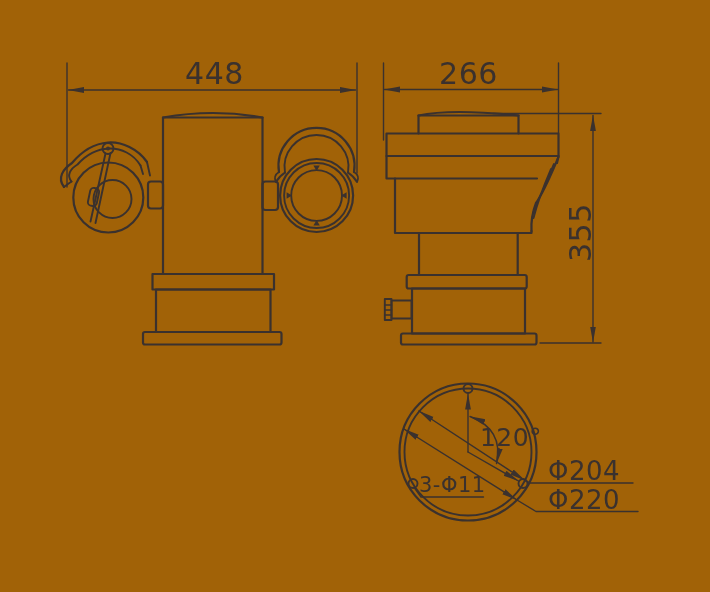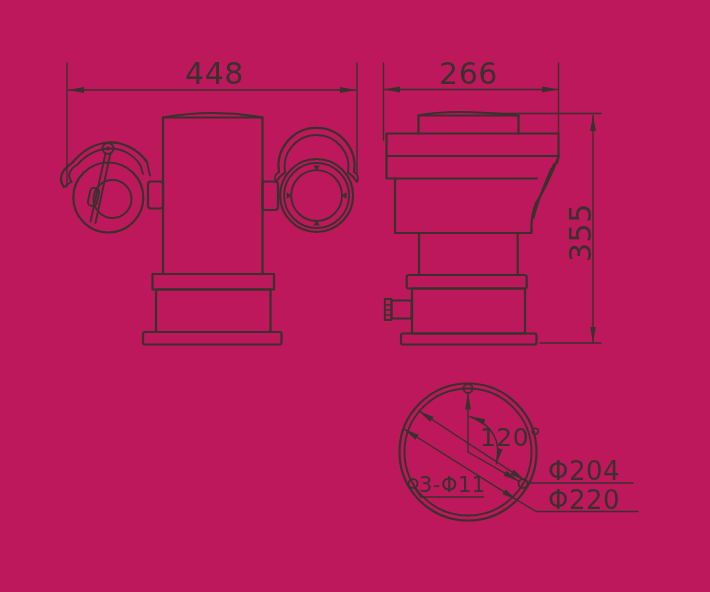--- a/index.html
+++ b/index.html
@@ -1,16 +1,16 @@
 <!DOCTYPE html>
 <html style="--line: #3a312e;"><head>
 <meta charset="utf-8">
 <style>
   html,body{margin:0;padding:0;background:#ffffff;}
-  .stage{position:relative;width:710px;height:592px;background:#be185d;overflow:hidden;
+  .stage{position:relative;width:710px;height:592px;background:#a16207;overflow:hidden;
          font-family:"DejaVu Sans",sans-serif;}
   svg{display:block;}
   .ln{stroke:var(--line,#3a312e);fill:none;stroke-linecap:round;stroke-linejoin:round;}
   .w2{stroke-width:2.2;}
   .w18{stroke-width:1.9;}
   .w14{stroke-width:1.4;}
   .fil{fill:var(--line,#3a312e);stroke:none;}
   text{fill:var(--line,#3a312e);font-family:"DejaVu Sans",sans-serif;letter-spacing:0.5px;}
   .dimtxt{font-size:30px;}
   .lbltxt{font-size:26px;}

